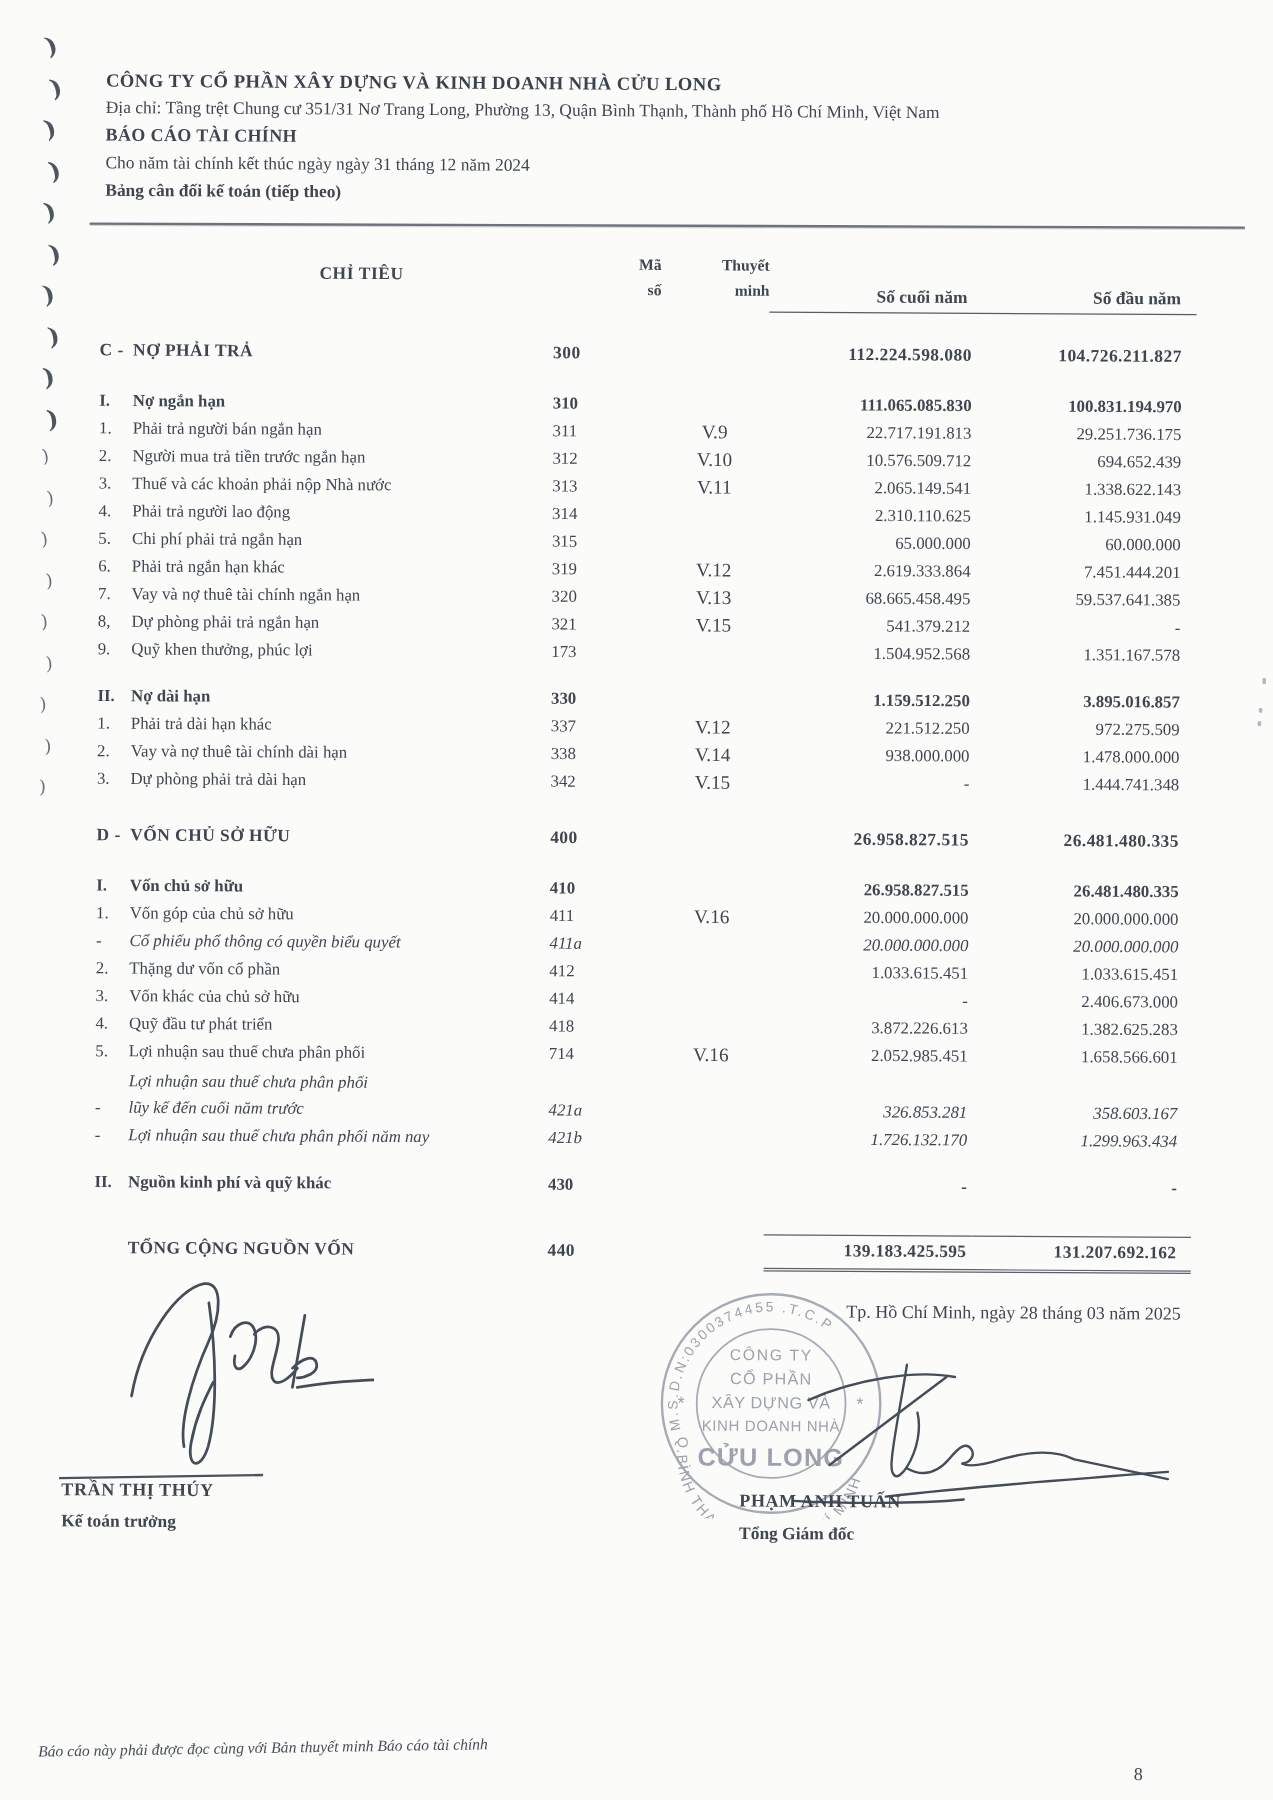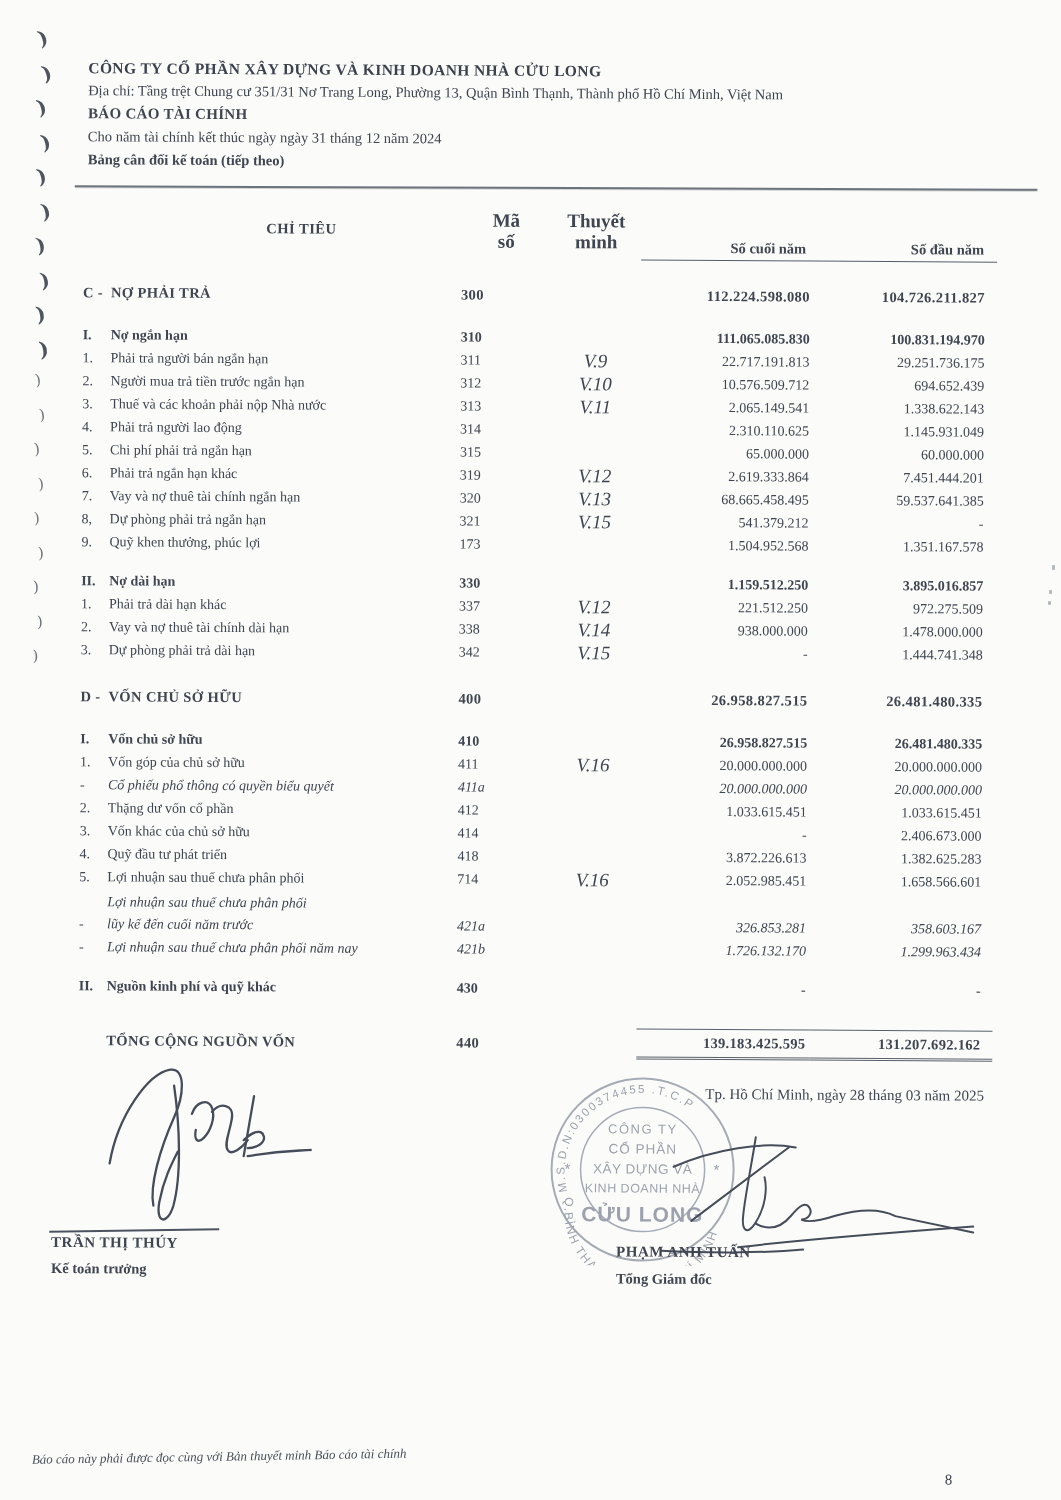--- a/index.html
+++ b/index.html
@@ -15,29 +15,29 @@
   .period{font-size:14.5px;}
   .sheet-title{font-size:14.5px;font-weight:700;}
   .title-rule{position:absolute;left:75px;top:184px;width:963px;height:2px;background:#6c737c;
               transform:rotate(-0.15deg);border-radius:1px;box-shadow:0 1px 0 rgba(90,96,105,.25);}
 
   
   .table{position:absolute;left:82px;top:203px;width:916px;font-size:14px;}
   .thead,.trow{display:grid;grid-template-columns:30px 350px 90px 90px 173px 183px;}
   .thead{height:54px;}
   .th-item{grid-column:1/3;text-align:center;font-weight:700;padding:16px 0 0 60px;font-size:14.5px;letter-spacing:.5px;}
-  .th-code,.th-note{font-weight:700;text-align:center;line-height:21px;padding-top:4px;font-size:19px;}
+  .th-code,.th-note{font-weight:700;text-align:right;line-height:21px;padding-top:4px;font-size:13px;}
   .th-end,.th-begin{font-weight:700;text-align:right;align-self:end;border-bottom:1.5px solid #565d68;
                     padding:0 8px 3px 0;font-size:14.5px;}
   .th-begin{padding-right:13px;}
   .trow{height:23px;line-height:23px;}
   .c-no{padding-left:2px;white-space:nowrap;}
   .c-label{white-space:nowrap;}
   .c-code{text-align:left;}
-  .c-note{text-align:center;font-size:19px;font-style:italic;}
+  .c-note{text-align:center;font-size:16px;}
   .c-end,.c-begin{text-align:right;padding-right:4px;}
   .c-begin{padding-right:12px;}
   .trow.section{font-weight:700;height:30px;line-height:30px;margin-top:20px;font-size:14.5px;letter-spacing:.4px;}
   .trow.group{font-weight:700;margin-top:16px;}
   .trow.italic{font-style:italic;}
   .trow.two-line{height:47px;line-height:22px;align-items:end;}
   .trow.total{font-weight:700;margin-top:24px;height:38px;align-items:center;font-size:14.5px;letter-spacing:.3px;}
   .trow.total .c-end,.trow.total .c-begin{border-top:1.5px solid #596069;border-bottom:3.5px double #596069;
         padding-top:3px;padding-bottom:4px;line-height:20px;}
 

